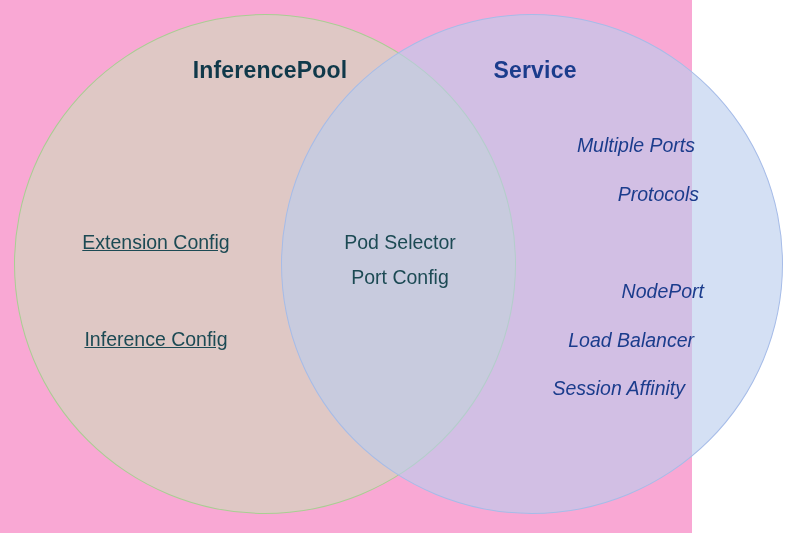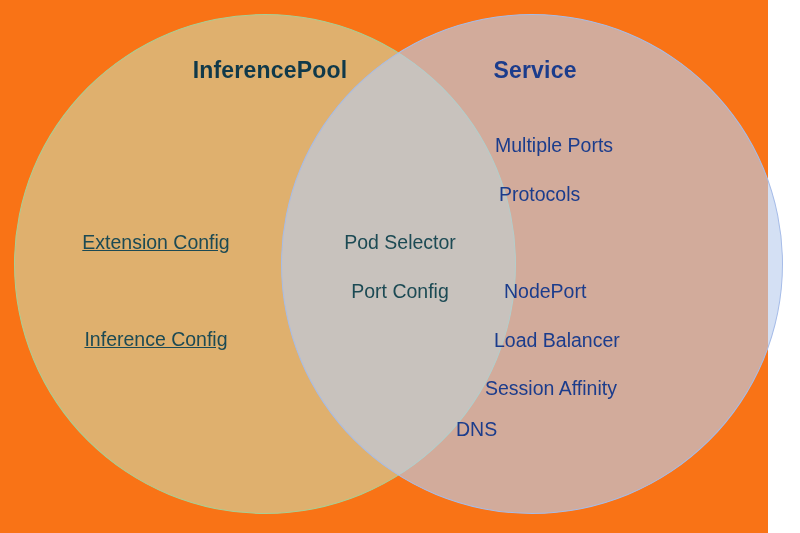--- a/index.html
+++ b/index.html
@@ -8,23 +8,24 @@
   }
   body {
     width: 800px;
     height: 533px;
     background: #ffffff;
     font-family: "Liberation Sans", sans-serif;
     overflow: hidden;
   }
   #venn-stage {
     position: relative;
-    width: 768px;
+    width: 672px;
     height: 533px;
-    background: #f97316;
+    background: #f9a8d4;
+    padding-left: 20px;
   }
   .venn-circle {
     position: absolute;
     border-radius: 50%;
     box-sizing: border-box;
   }
   #circle-left {
     left: 14px;
     top: 14px;
     width: 502px;
@@ -75,42 +76,42 @@
     text-decoration: underline;
   }
   .item-center {
     color: #1c4a54;
     left: 310px;
     width: 180px;
     text-align: center;
   }
   .item-right {
     color: #1b3c8c;
-    text-align: left;
+    text-align: right;
+    font-style: italic;
   }
 </style>
 </head>
 <body>
 
 <div id="venn-stage">
 
   <div class="venn-circle" id="circle-left"></div>
 
   <div class="venn-circle" id="circle-right"></div>
 
   <div class="venn-label" id="label-left">InferencePool</div>
 
   <div class="venn-label" id="label-right">Service</div>
 
   <div class="item item-left" style="top:233px;">Extension Config</div>
   <div class="item item-left" style="top:282px;margin-top:48px;">Inference Config</div>
 
   <div class="item item-center" style="top:233px;">Pod Selector</div>
-  <div class="item item-center" style="top:282px;">Port Config</div>
+  <div class="item item-center" style="top:268px;">Port Config</div>
 
   <div class="item item-right" style="top:136px; left:495px; width:200px;">Multiple Ports</div>
   <div class="item item-right" style="top:185px; left:499px; width:200px;">Protocols</div>
   <div class="item item-right" style="top:331px; left:494px; width:200px;">Load Balancer</div>
   <div class="item item-right" style="top:282px; left:504px; width:200px;">NodePort</div>
   <div class="item item-right" style="top:379px; left:485px; width:200px;">Session Affinity</div>
-  <div class="item item-right" style="top:420px; left:456px; width:200px;">DNS</div>
 
 </div>
 
 </body></html>

